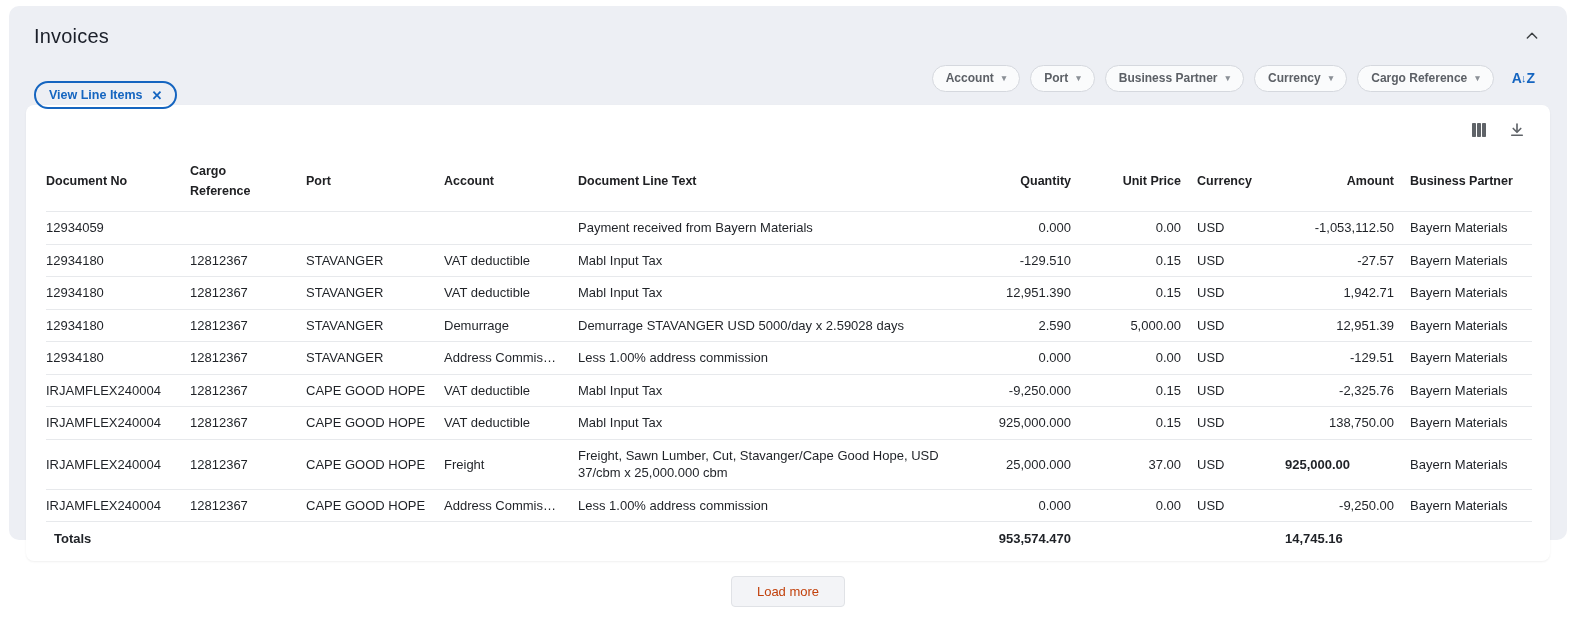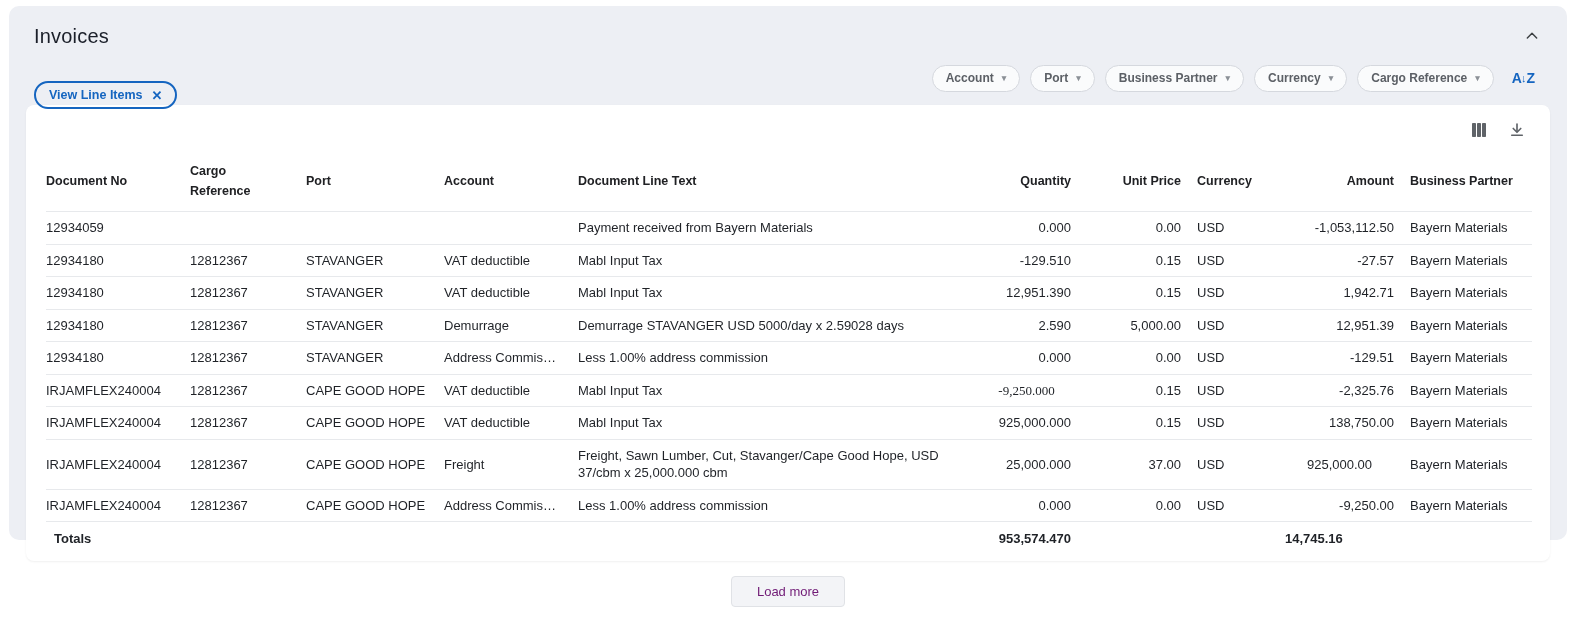--- a/index.html
+++ b/index.html
@@ -71,21 +71,21 @@
     padding:7px 8px; border-top:1px solid #e7e9ec; vertical-align:middle; line-height:1.35;
     overflow:hidden; white-space:normal;
   }
   tr[data-name="table-row"] td { white-space:normal; }
   .totals-row td { font-weight:bold; border-top:1px solid #e7e9ec; padding:9px 8px; }
   
   .load-more-wrap { display:flex; justify-content:center; margin-top:15px; }
   .load-more {
     font-family:"Liberation Sans", sans-serif;
     background:#f3f4f7; border:1px solid #e0e2e6; border-radius:4px;
-    color:#701a75; font-size:13px; padding:7px 25px; cursor:pointer;
+    color:#c2410c; font-size:13px; padding:7px 25px; cursor:pointer;
   }
 </style>
 </head>
 <body>
 
 <div class="frame" data-name="app-frame">
   <div class="panel" data-name="invoices-panel">
 
     <div class="panel-header" data-name="panel-header">
       <div class="page-title" data-name="page-title">Invoices</div>
@@ -235,21 +235,21 @@
               <td data-name="table-cell" style="text-align: left;">USD</td>
               <td data-name="table-cell" style="text-align: right;">-129.51</td>
               <td data-name="table-cell" style="text-align: left;">Bayern Materials</td>
             </tr>
             <tr data-name="table-row">
               <td data-name="table-cell" style="text-align: left;">IRJAMFLEX240004</td>
               <td data-name="table-cell" style="text-align: left;">12812367</td>
               <td data-name="table-cell" style="text-align: left;">CAPE GOOD HOPE</td>
               <td data-name="table-cell" style="text-align: left;">VAT deductible</td>
               <td data-name="table-cell" style="text-align: left;">Mabl Input Tax</td>
-              <td data-name="table-cell" style="text-align: center; font-family: Liberation Serif, serif;">-9,250.000</td>
+              <td data-name="table-cell" style="text-align: right;">-9,250.000</td>
               <td data-name="table-cell" style="text-align: right;">0.15</td>
               <td data-name="table-cell" style="text-align: left;">USD</td>
               <td data-name="table-cell" style="text-align: right;">-2,325.76</td>
               <td data-name="table-cell" style="text-align: left;">Bayern Materials</td>
             </tr>
             <tr data-name="table-row">
               <td data-name="table-cell" style="text-align: left;">IRJAMFLEX240004</td>
               <td data-name="table-cell" style="text-align: left;">12812367</td>
               <td data-name="table-cell" style="text-align: left;">CAPE GOOD HOPE</td>
               <td data-name="table-cell" style="text-align: left;">VAT deductible</td>
@@ -262,21 +262,21 @@
             </tr>
             <tr data-name="table-row">
               <td data-name="table-cell" style="text-align: left;">IRJAMFLEX240004</td>
               <td data-name="table-cell" style="text-align: left;">12812367</td>
               <td data-name="table-cell" style="text-align: left;">CAPE GOOD HOPE</td>
               <td data-name="table-cell" style="text-align: left;">Freight</td>
               <td data-name="table-cell" style="text-align: left;">Freight, Sawn Lumber, Cut, Stavanger/Cape Good Hope, USD 37/cbm x 25,000.000 cbm</td>
               <td data-name="table-cell" style="text-align: right;">25,000.000</td>
               <td data-name="table-cell" style="text-align: right;">37.00</td>
               <td data-name="table-cell" style="text-align: left;">USD</td>
-              <td data-name="table-cell" style="text-align: center;">925,000.00</td>
+              <td data-name="table-cell" style="text-align: left; font-weight: bold;">925,000.00</td>
               <td data-name="table-cell" style="text-align: left;">Bayern Materials</td>
             </tr>
             <tr data-name="table-row">
               <td data-name="table-cell" style="text-align: left;">IRJAMFLEX240004</td>
               <td data-name="table-cell" style="text-align: left;">12812367</td>
               <td data-name="table-cell" style="text-align: left;">CAPE GOOD HOPE</td>
               <td data-name="table-cell" style="text-align: left;">Address Commis…</td>
               <td data-name="table-cell" style="text-align: left;">Less 1.00% address commission</td>
               <td data-name="table-cell" style="text-align: right;">0.000</td>
               <td data-name="table-cell" style="text-align: right;">0.00</td>

